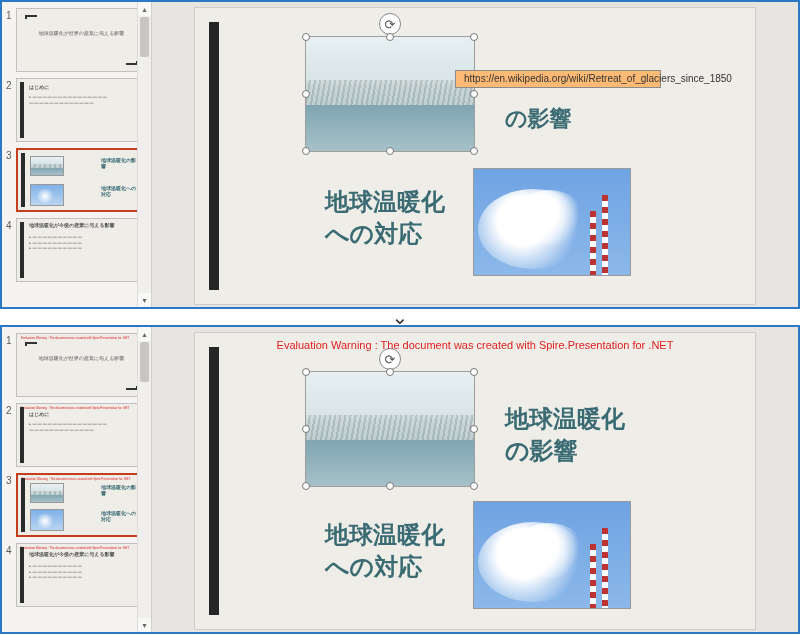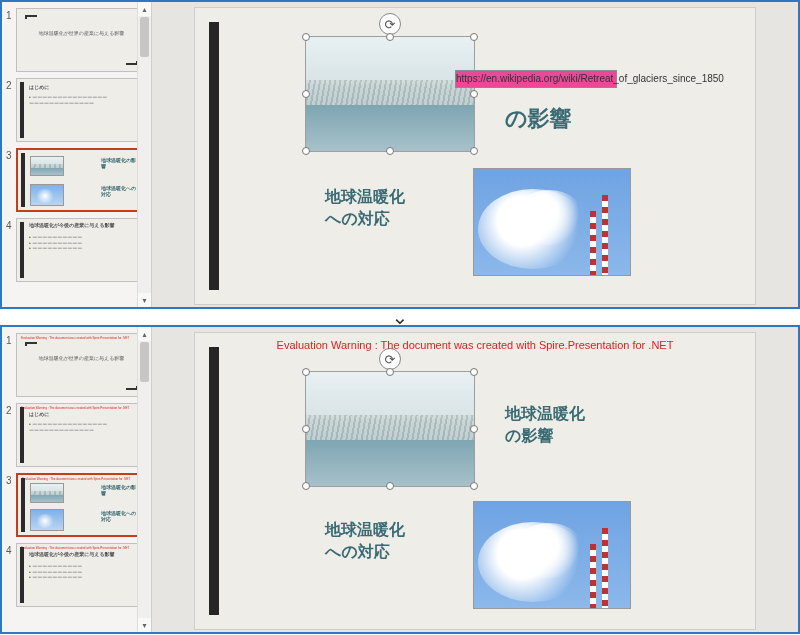--- a/index.html
+++ b/index.html
@@ -96,32 +96,32 @@
   .smoke-img {
     position:absolute;
     background: linear-gradient(to bottom,#6fa3e2 0%,#8cb8ea 100%);
     border:1px solid #999;
     overflow:hidden;
   }
   .stack { position:absolute; bottom:0; width:6px; background:repeating-linear-gradient(#b33 0 6px,#fff 6px 12px); }
   .smoke { position:absolute; background:radial-gradient(circle at 40% 40%,#fff 0,#fff 30%,rgba(255,255,255,0) 70%); border-radius:50%;}
 
   .caption { position:absolute; font-weight:600; color:#3a6b73; line-height:1.35; }
-  .caption.large { font-size:16px; }
+  .caption.large { font-size:24px; }
   .caption.partial { font-size:22px; }
 
   .tooltip {
     position:absolute;
-    background:#ec4899;
+    background:#fdba74;
     border:1px solid #8b8b8b;
     font-size:10px; color:#333;
-    padding:2px 0;
+    padding:2px 8px;
     line-height:1.2;
     white-space:normal;
-    width:162px;
+    width:206px;
     z-index:5;
   }
   .eval-warning {
     position:absolute;
     top:6px; left:10px; right:10px;
     text-align:center;
     font-size:11px; color:#e02020;
     line-height:1.2;
     z-index:4;
   }

